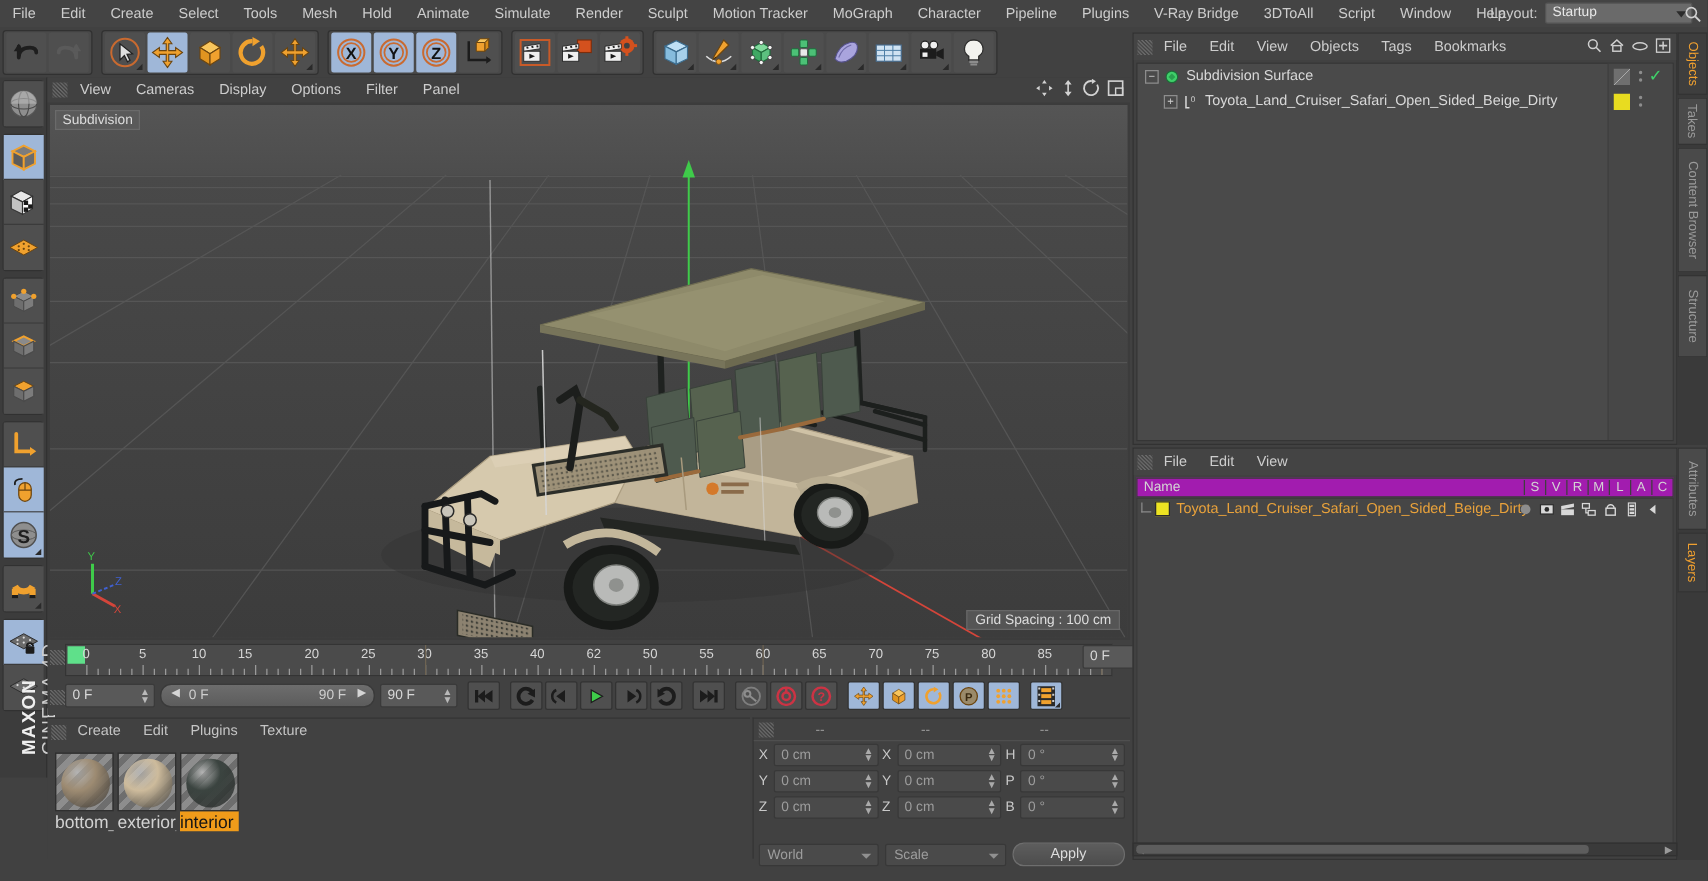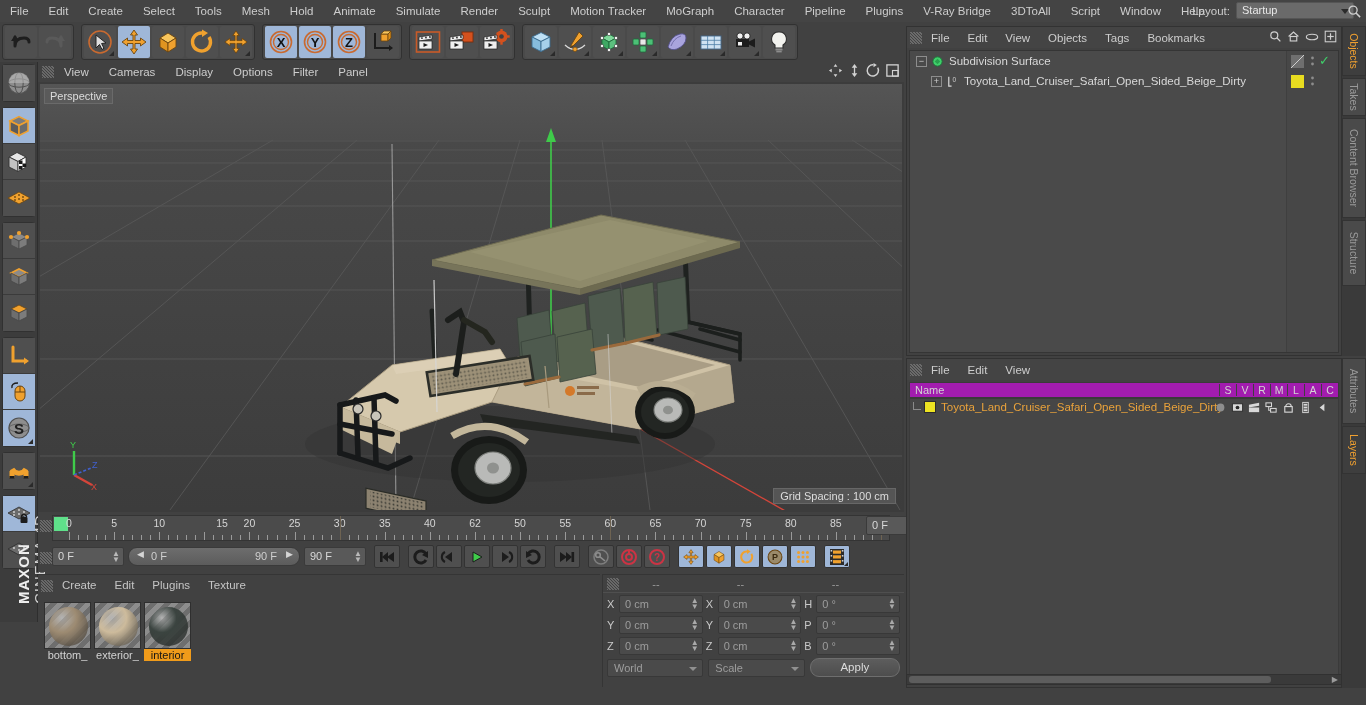--- a/index.html
+++ b/index.html
@@ -94,35 +94,35 @@
      width:0;height:0;border-left:4px solid transparent;border-bottom:4px solid #2a2a2a; }
 
   
   .matwrap { position:absolute; left:38px; top:574px; width:562px; height:113px; background:#414141;
      border-top:1px solid #353535; }
   .matrow { display:flex; padding:6px 4px 0 6px; gap:3px; }
   .mat { width:47px; }
   .matimg { width:47px; height:47px; border:1px solid #2f2f2f;
      background-image:repeating-linear-gradient(-45deg,#8d8d8d 0 5px,#6e6e6e 5px 10px); position:relative;}
   .matsphere { position:absolute; left:4px; top:4px; width:39px; height:39px; border-radius:50%; }
-  .matname { font-size:11px; text-align:center; color:#d2d2d2; overflow:hidden;
+  .matname { font-size:14px; color:#d2d2d2; overflow:hidden;
      white-space:nowrap; text-overflow:clip; }
   .matname.sel { background:#f09b1a; color:#151515; }
 
   
   .coordwrap { position:absolute; left:602px; top:574px; width:302px; height:113px;
      background:#414141; border-left:1px solid #353535; border-top:1px solid #353535; }
   .coordhead { display:flex; align-items:center; height:18px; padding-left:4px; color:#9a9a9a;
      font-size:11px; border-bottom:1px solid #4f4f4f; }
   .crow { display:flex; align-items:center; height:20px; margin:1px 4px; gap:3px; }
   .clab { width:9px; font-size:11px; color:#c9c9c9; }
   .cfield { flex:1; height:18px; background:#4a4a4a; border:1px solid #383838; border-radius:2px;
      color:#9d9d9d; font-size:11px; line-height:16px; padding-left:5px; position:relative;}
   .cfield .spin { position:absolute; right:3px; top:2px; color:#aaa; font-size:8px; line-height:6px;}
-  .cbottom { display:flex; align-items:center; gap:5px; margin:2px 4px; }
+  .cbottom { display:flex; align-items:center; gap:5px; margin:18px 4px; }
   .cdrop { flex:1; height:18px; background:#4a4a4a; border:1px solid #383838; border-radius:2px;
      color:#9d9d9d; font-size:11px; line-height:16px; padding-left:6px; position:relative;}
   .cdrop .arrow { position:absolute; right:5px; top:7px; width:0;height:0;
      border-left:4px solid transparent;border-right:4px solid transparent;border-top:4px solid #909090; }
   .applybtn { flex:1; height:19px; background:linear-gradient(180deg,#5d5d5d,#4d4d4d);
      border:1px solid #6e6e6e; border-radius:9px; color:#dcdcdc; font-size:11.5px;
      text-align:center; line-height:17px; }
 
   
   .objwrap { position:absolute; left:906px; top:26px; width:436px; height:330px;
@@ -743,41 +743,41 @@
 
         <path d="M505 282 L509 324" stroke="#a89a7e" stroke-width="1.2" fill="none"></path>
 
         <g>
           <circle cx="530" cy="307" r="5" fill="#d4792a"></circle>
           <rect x="537" y="302" width="22" height="3" fill="#8a6b4a"></rect>
           <rect x="537" y="308" width="18" height="3" fill="#8a6b4a"></rect>
         </g>
       </svg>
 
-      <div class="vplabel">Perspective</div>
+      <div class="vplabel">Subdivision</div>
       <div class="gridinfo">Grid Spacing : 100 cm</div>
       <svg class="axisgiz" viewBox="0 0 60 55">
         <line x1="16" y1="38" x2="16" y2="14" stroke="#3fcb4a" stroke-width="2.4"></line>
         <text x="12" y="11" font-size="9" fill="#3fcb4a" font-family="Liberation Sans, sans-serif">Y</text>
         <line x1="16" y1="38" x2="34" y2="48" stroke="#d4453a" stroke-width="2.4"></line>
         <text x="33" y="53" font-size="9" fill="#d4453a" font-family="Liberation Sans, sans-serif">X</text>
         <line x1="16" y1="38" x2="33" y2="31" stroke="#4060d0" stroke-width="1.6" stroke-dasharray="3 2"></line>
         <text x="34" y="31" font-size="9" fill="#4060d0" font-family="Liberation Sans, sans-serif">Z</text>
       </svg>
     </div>
   </div>
 
   <div class="tlwrap">
     <div class="grip" style="position:absolute;left:2px;top:8px;"></div>
     <div class="ruler" id="ruler">
       <div class="playhead"></div>
     <div class="num" style="left: 16px;">0</div>
         <div class="num" style="left: 61.1111px;">5</div>
         <div class="num" style="left: 106.222px;">10</div>
-        <div class="num" style="left: 169px;">15</div>
+        <div class="num" style="left: 143px;">15</div>
         <div class="num" style="left: 196.444px;">20</div>
         <div class="num" style="left: 241.556px;">25</div>
         <div class="num" style="left: 286.667px;">30</div>
         <div class="num" style="left: 331.778px;">35</div>
         <div class="num" style="left: 376.889px;">40</div>
         <div class="num" style="left: 422px;">62</div>
         <div class="num" style="left: 467.111px;">50</div>
         <div class="num" style="left: 512.222px;">55</div>
         <div class="num" style="left: 557.333px;">60</div>
         <div class="num" style="left: 602.444px;">65</div>

